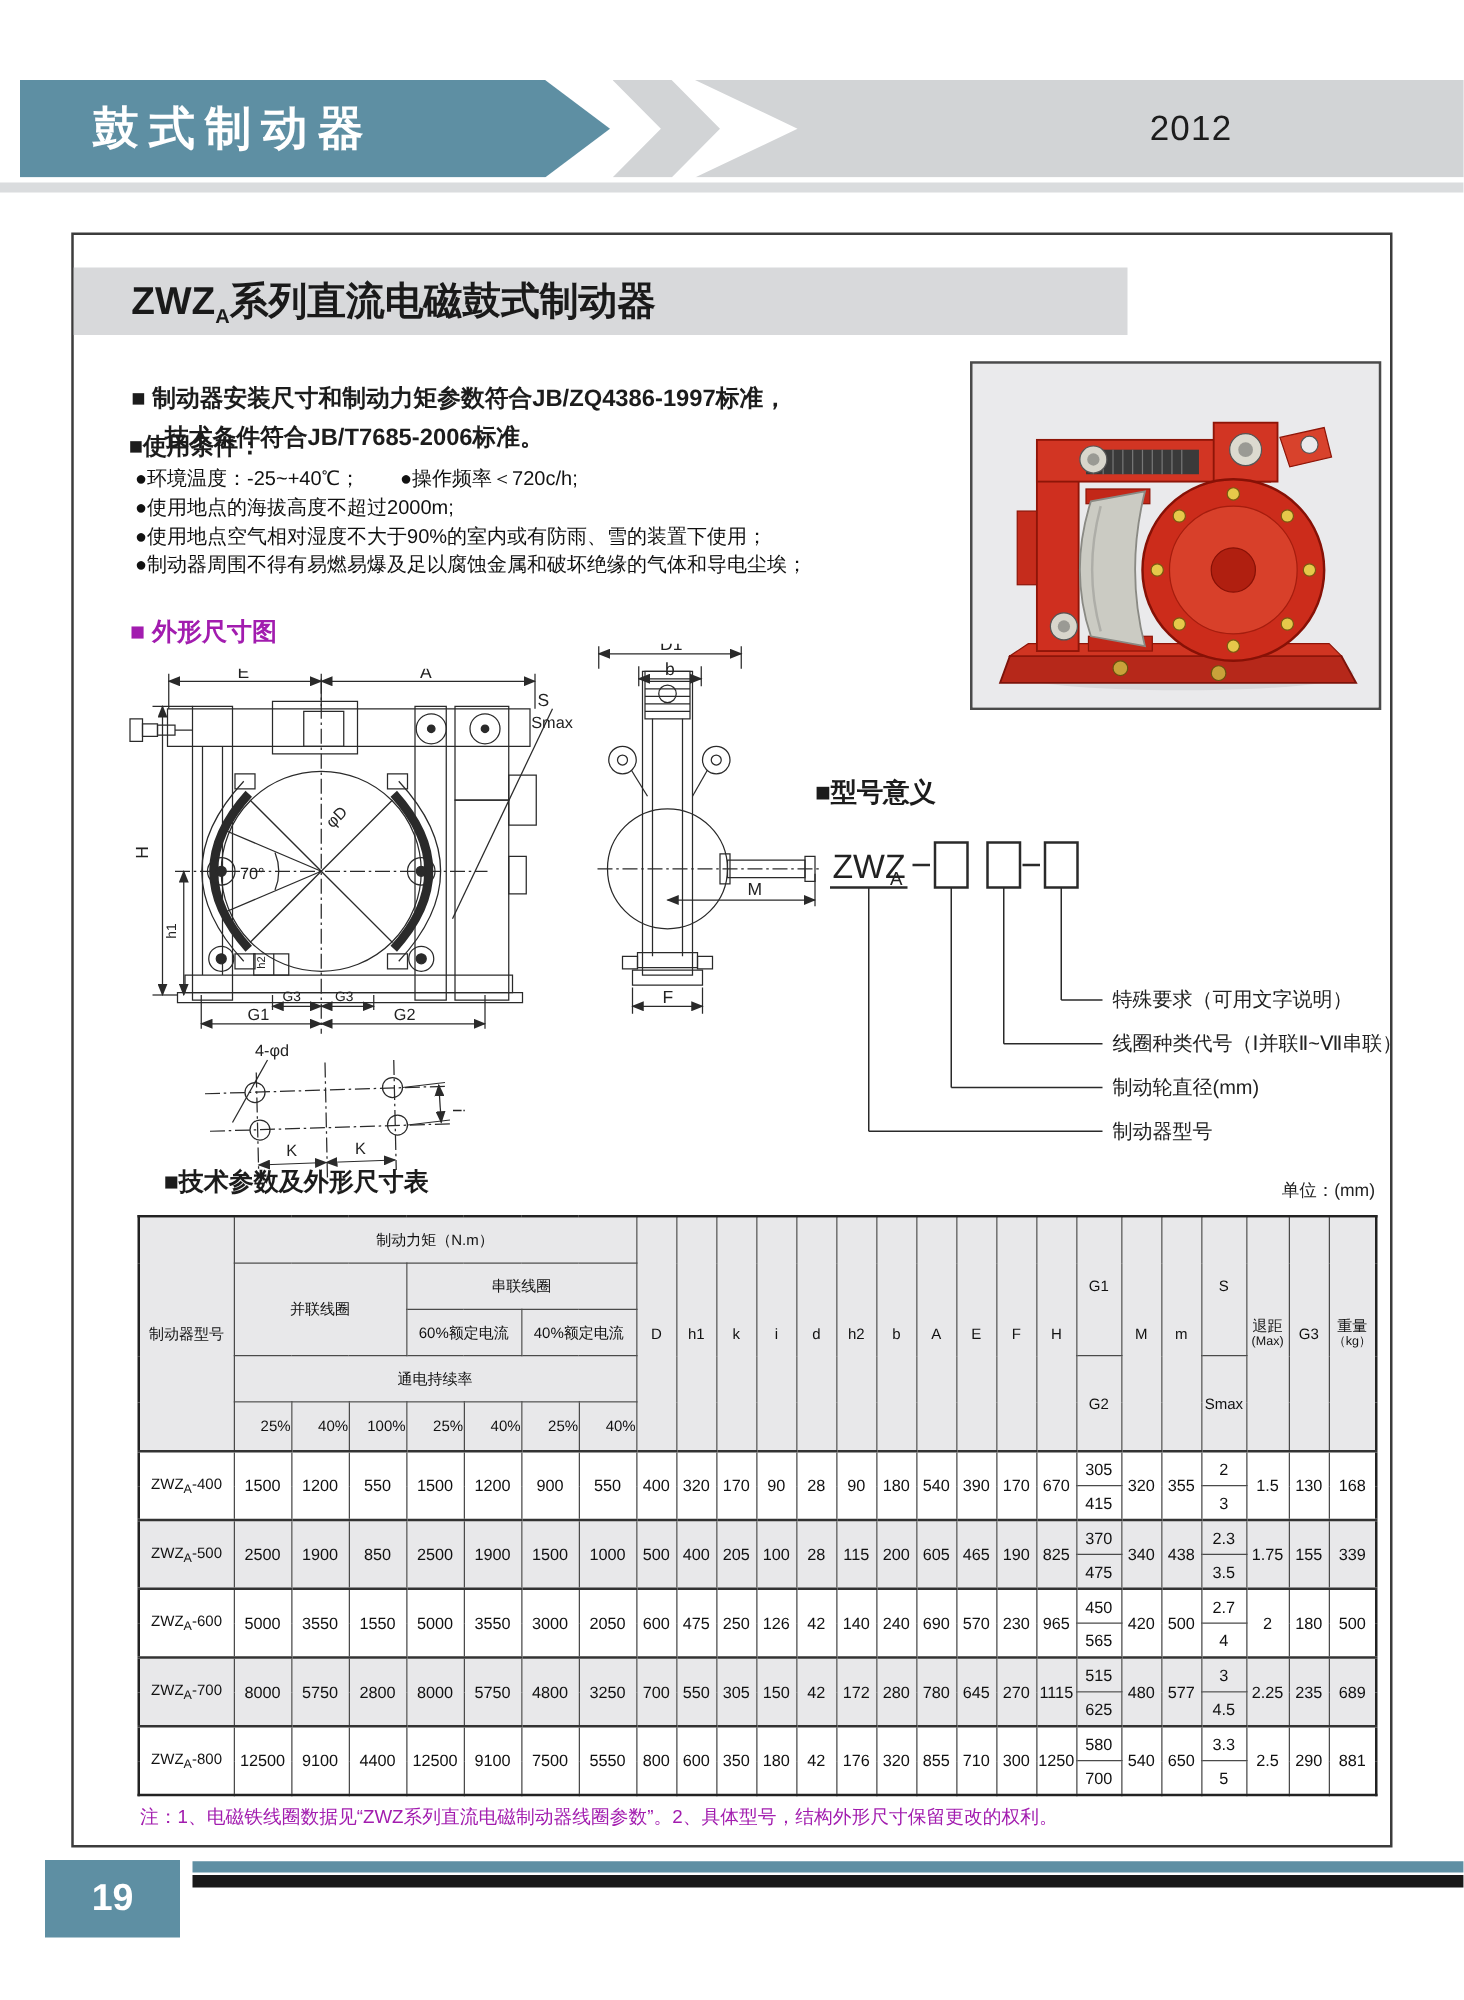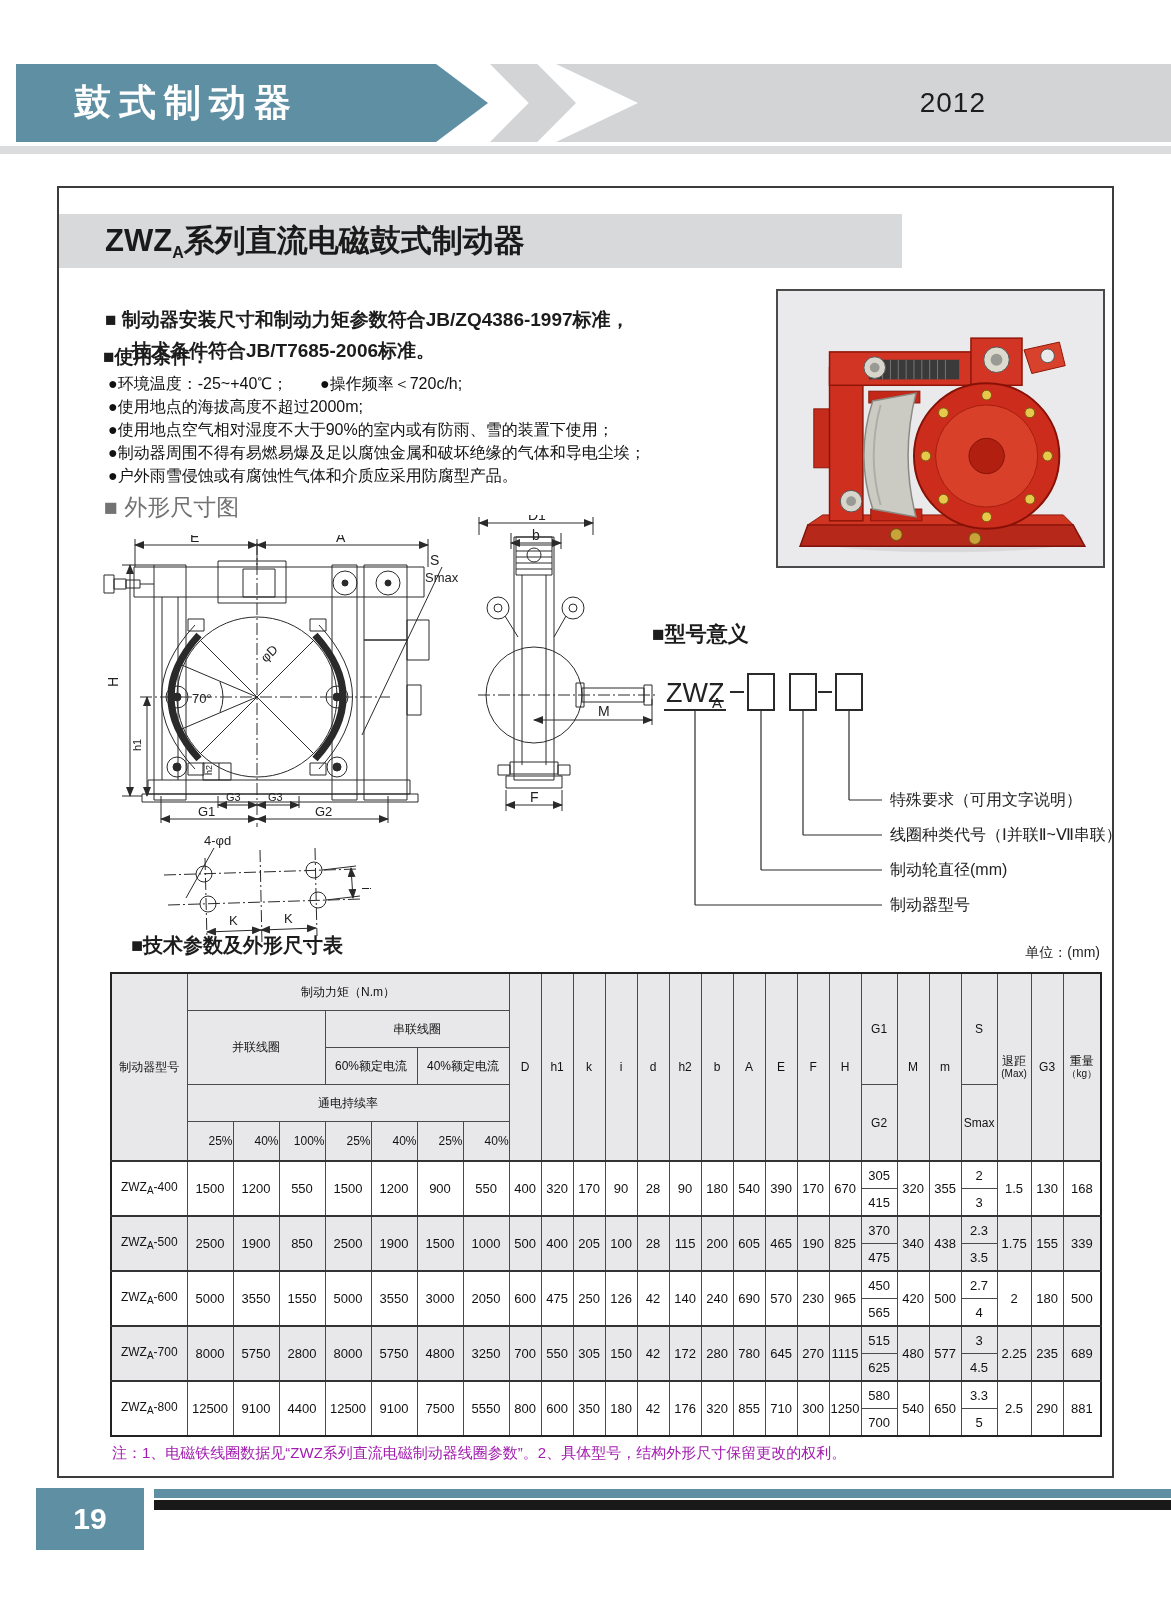--- a/index.html
+++ b/index.html
@@ -32,21 +32,21 @@
   .standards { position:absolute; left:105px; top:280px; font-size:19px; font-weight:bold; line-height:31px;margin-top:24px; }
   .standards .l2 { padding-left:27px; }
   .cond-title { position:absolute; left:103px; top:344px; font-size:19px; font-weight:bold; }
   .conditions { position:absolute; left:108px; top:372px; font-size:16px; line-height:23px; color:#111; }
 
   
   .photo { position:absolute; left:776px; top:289px; width:329px; height:279px;
     border:2px solid #4a4a4a; background:#eaeaec; box-sizing:border-box; }
 
   
-  .sec-title { position:absolute; font-size:23px; font-weight:normal; color:#737373; }
+  .sec-title { position:absolute; font-size:20px; font-weight:bold; color:#a21caf; }
   svg text { font-family:"Liberation Sans", sans-serif; fill:#222; }
   .dwg line, .dwg path, .dwg rect, .dwg circle, .dwg polyline { vector-effect:non-scaling-stroke; }
 
   
   .mm-title { position:absolute; left:652px; top:620px; font-size:21px; font-weight:bold; }
 
   
   .tbl-title { position:absolute; left:104px; top:932px; font-size:20px; font-weight:bold;margin-left:27px; }
   .tbl-unit { position:absolute; left:900px; top:944px; width:200px; text-align:right; font-size:14px; color:#222; }
   table.params { position:absolute; left:110px; top:972px; width:990px;
@@ -95,21 +95,20 @@
   <div class="standards">
     <div class="l1">■ 制动器安装尺寸和制动力矩参数符合JB/ZQ4386-1997标准，</div>
     <div class="l2">技术条件符合JB/T7685-2006标准。</div>
   </div>
   <div class="cond-title">■使用条件：</div>
   <div class="conditions">
     <div>●环境温度：-25~+40℃；　　●操作频率＜720c/h;</div>
     <div>●使用地点的海拔高度不超过2000m;</div>
     <div>●使用地点空气相对湿度不大于90%的室内或有防雨、雪的装置下使用；</div>
     <div>●制动器周围不得有易燃易爆及足以腐蚀金属和破坏绝缘的气体和导电尘埃；</div>
-    <div>●户外雨雪侵蚀或有腐蚀性气体和介质应采用防腐型产品。</div>
   </div>
 
   <div class="photo">
     <svg width="325" height="275" viewBox="0 0 330 280">
       <rect x="0" y="0" width="330" height="280" fill="#eaeaec"></rect>
       <ellipse cx="170" cy="252" rx="140" ry="14" fill="#d9d9db"></ellipse>
       <polygon points="30,238 300,238 312,260 22,260" fill="#b6281a" stroke="#7d130a" stroke-width="1.5"></polygon>
       <polygon points="45,228 290,228 300,238 30,238" fill="#d03522" stroke="#8e1508" stroke-width="1"></polygon>
       <rect x="36" y="120" width="18" height="60" fill="#c52c1c" stroke="#8e1508"></rect>
       <rect x="52" y="78" width="34" height="156" fill="#cf2f1f" stroke="#8e1508" stroke-width="1.5"></rect>

